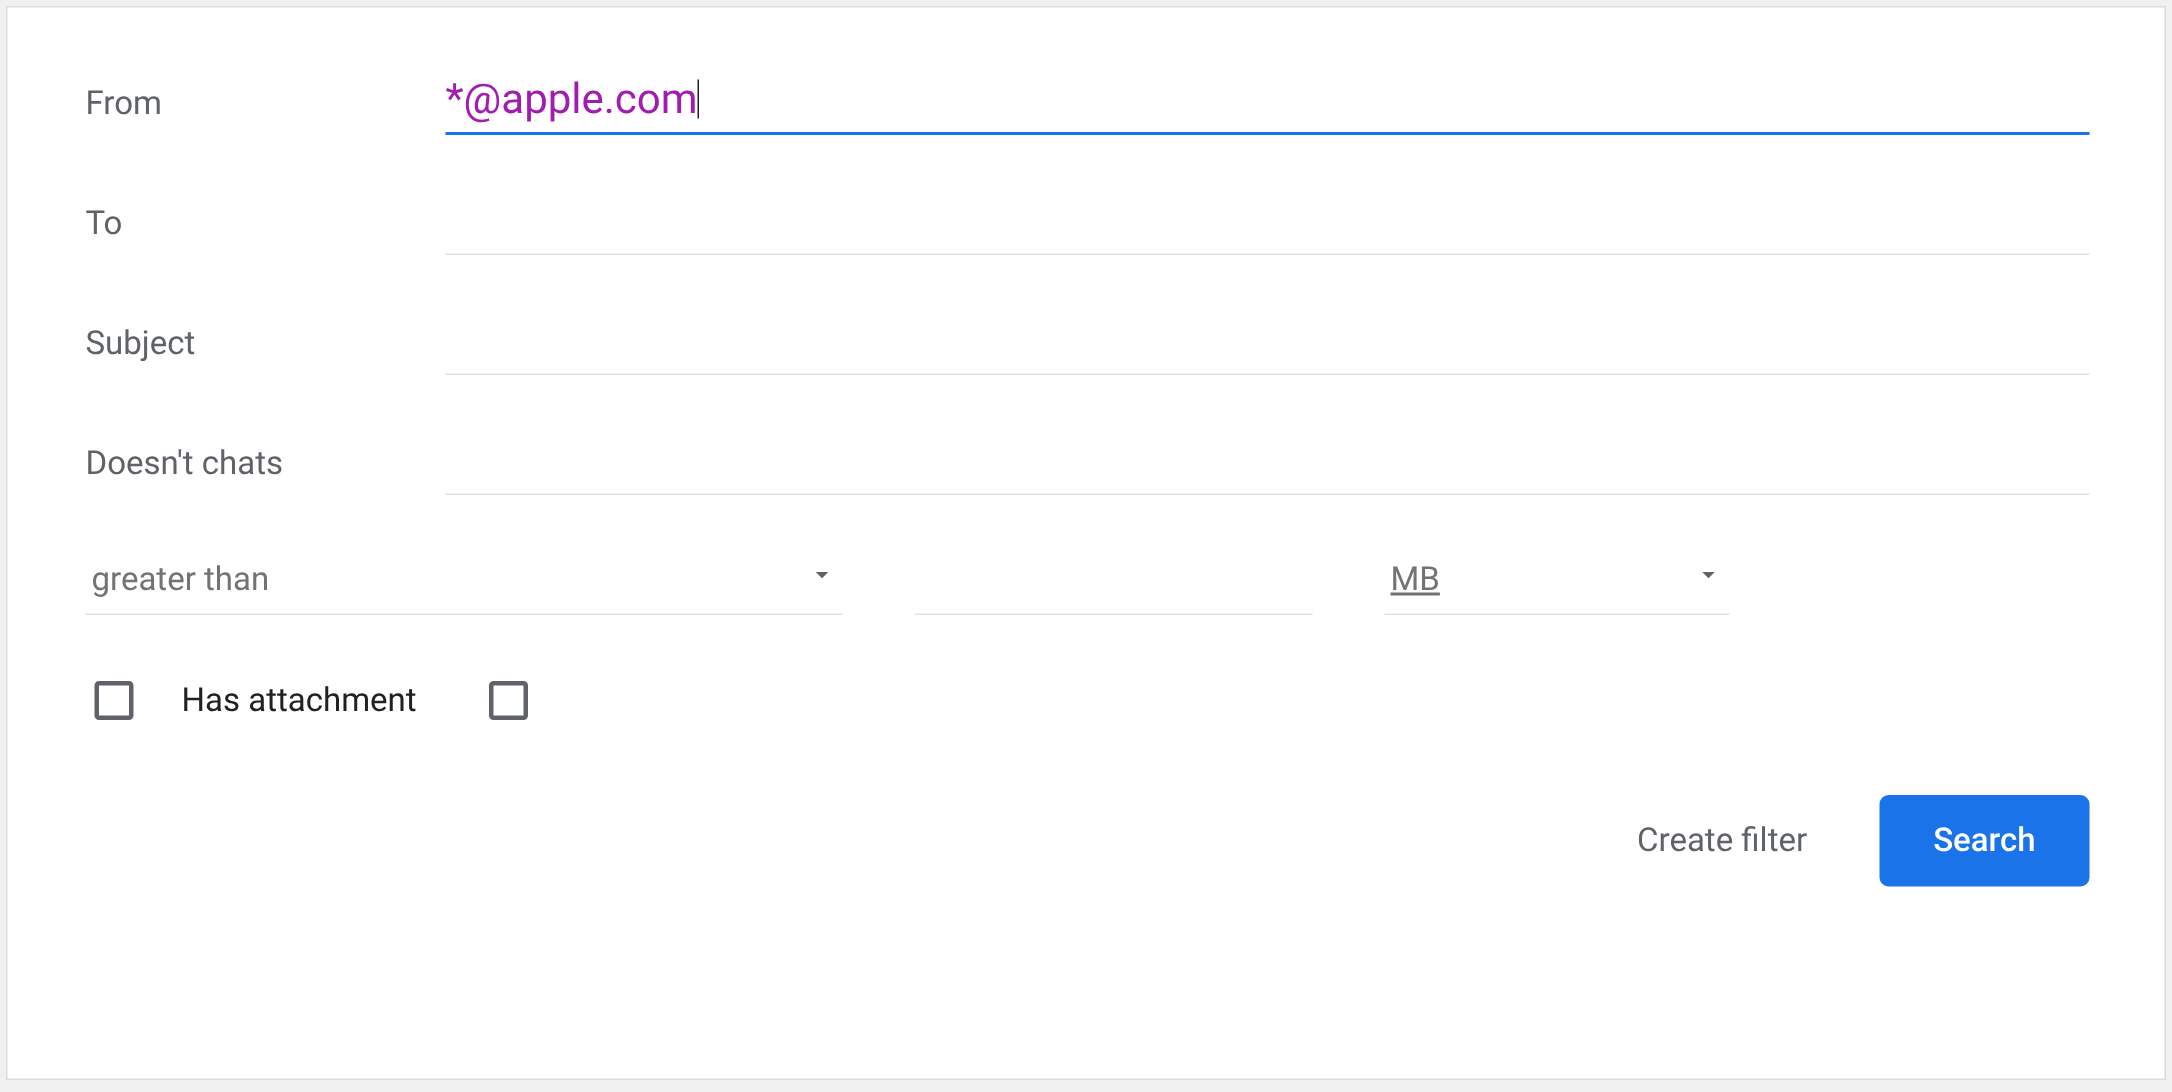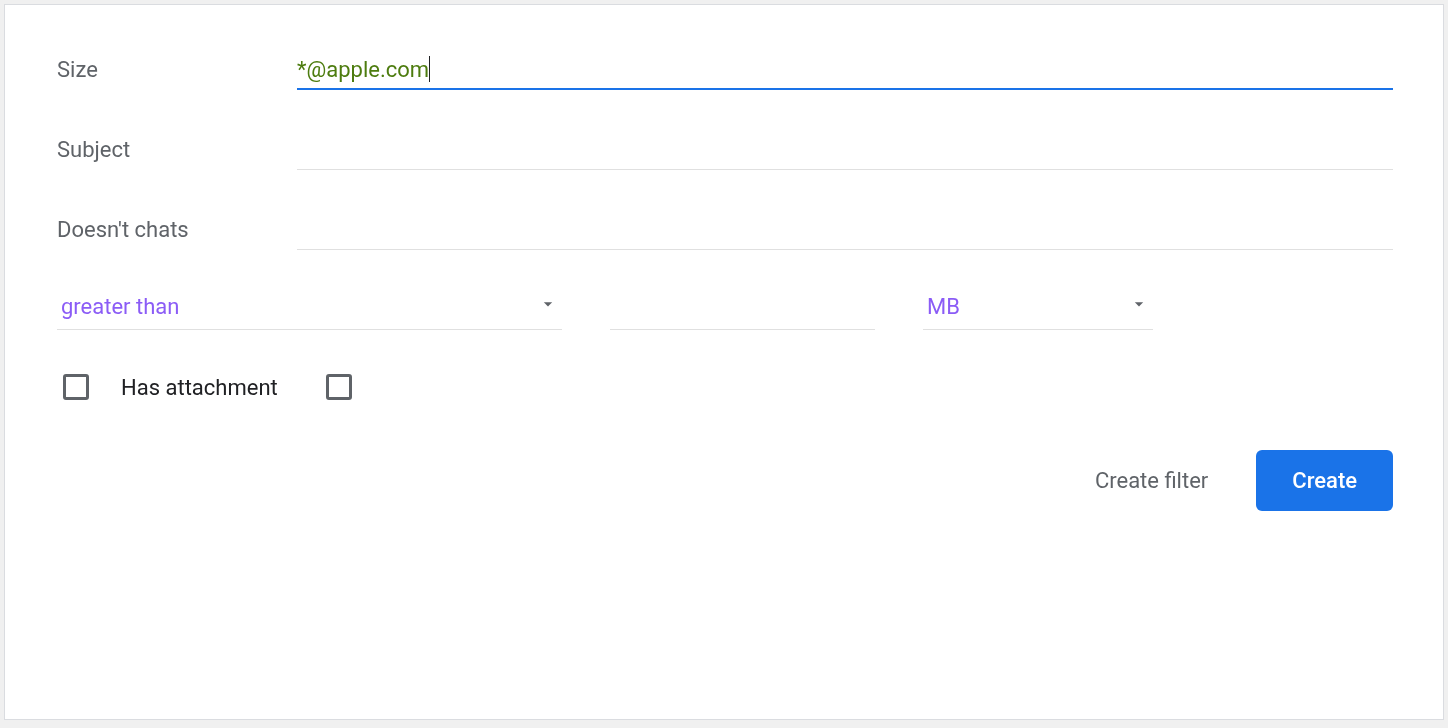--- a/index.html
+++ b/index.html
@@ -55,24 +55,24 @@
       height: 40px;
     }
     .dropdown {
       border-bottom: 1px solid #e0e0e0;
       display: flex;
       align-items: center;
       justify-content: space-between;
       padding: 4px 4px 10px 4px;
       cursor: pointer;
       font-size: 22px;
-      color: #8b5cf6;
+      color: #737373;
     }
     .dropdown-comparator { width: 505px; margin-right: 48px; }
-    .dropdown-unit { width: 230px; }
+    .dropdown-unit { width: 230px; text-decoration: underline; }
     .dropdown-caret svg { width: 20px; height: 20px; fill: #5f6368; }
     .value-box {
       border: none;
       border-bottom: 1px solid #e0e0e0;
       width: 265px;
       margin-right: 48px;
       font-size: 22px;
       padding: 4px 0 10px 0;
       outline: none;
       background: transparent;
@@ -124,46 +124,50 @@
       padding: 18px 36px;
       cursor: pointer;
       font-family: inherit;
       font-weight: 500;
     }
     .input-wrap {
       flex: 1;
       position: relative;
       border-bottom: 2px solid #1a73e8;
       padding: 4px 0 6px 0;
-      font-size: 22px;
-      color: #4d7c0f;
+      font-size: 28px;
+      color: #a21caf;
       display: flex;
       align-items: center;
     }
     .input-text { white-space: pre; }
     .caret-bar {
       width: 1px;
       height: 26px;
       background: #202124;
       display: inline-block;
     }
   </style>
 </head>
 <body>
 
 <div class="panel">
 
   <div class="form-row">
-    <div class="row-label">Size</div>
+    <div class="row-label">From</div>
     <div class="input-wrap">
       <span class="input-text">*@apple.com</span>
       <span class="caret-bar"></span>
     </div>
   </div>
 
+  <div class="form-row">
+    <div class="row-label">To</div>
+    <input class="text-input" value="" style="">
+  </div>
 
   <div class="form-row">
     <div class="row-label">Subject</div>
     <input class="text-input" value="" style="">
   </div>
 
 
   <div class="form-row">
     <div class="row-label">Doesn't chats</div>
     <input class="text-input" value="" style="">
@@ -197,16 +201,16 @@
       <div class="checkbox-box"></div>
       <span class="check-label">Has attachment</span>
     </div>
     <div class="check-item">
       <div class="checkbox-box"></div>
     </div>
   </div>
 
   <div class="footer">
     <button class="create-filter">Create filter</button>
-    <button class="search-btn">Create</button>
+    <button class="search-btn">Search</button>
   </div>
 
 </div>
 
 </body></html>

